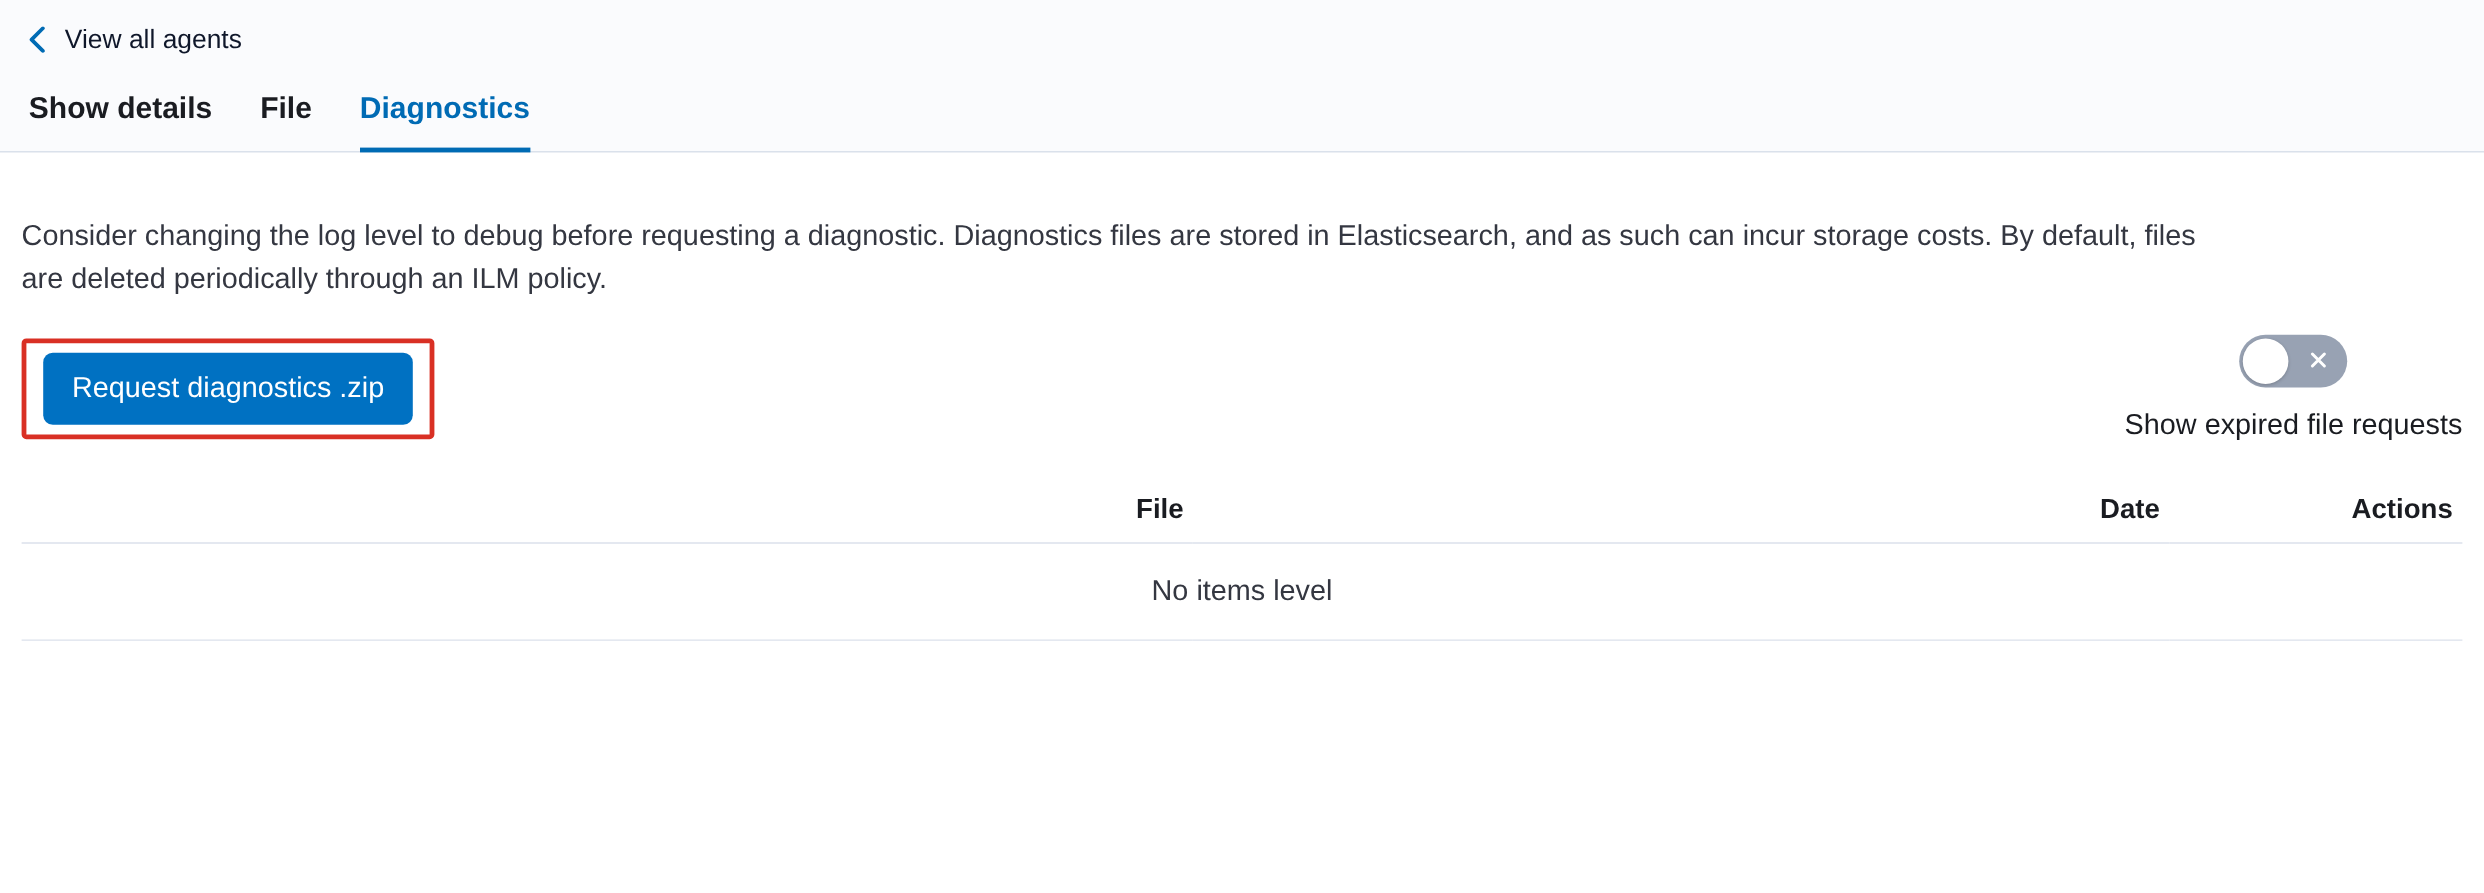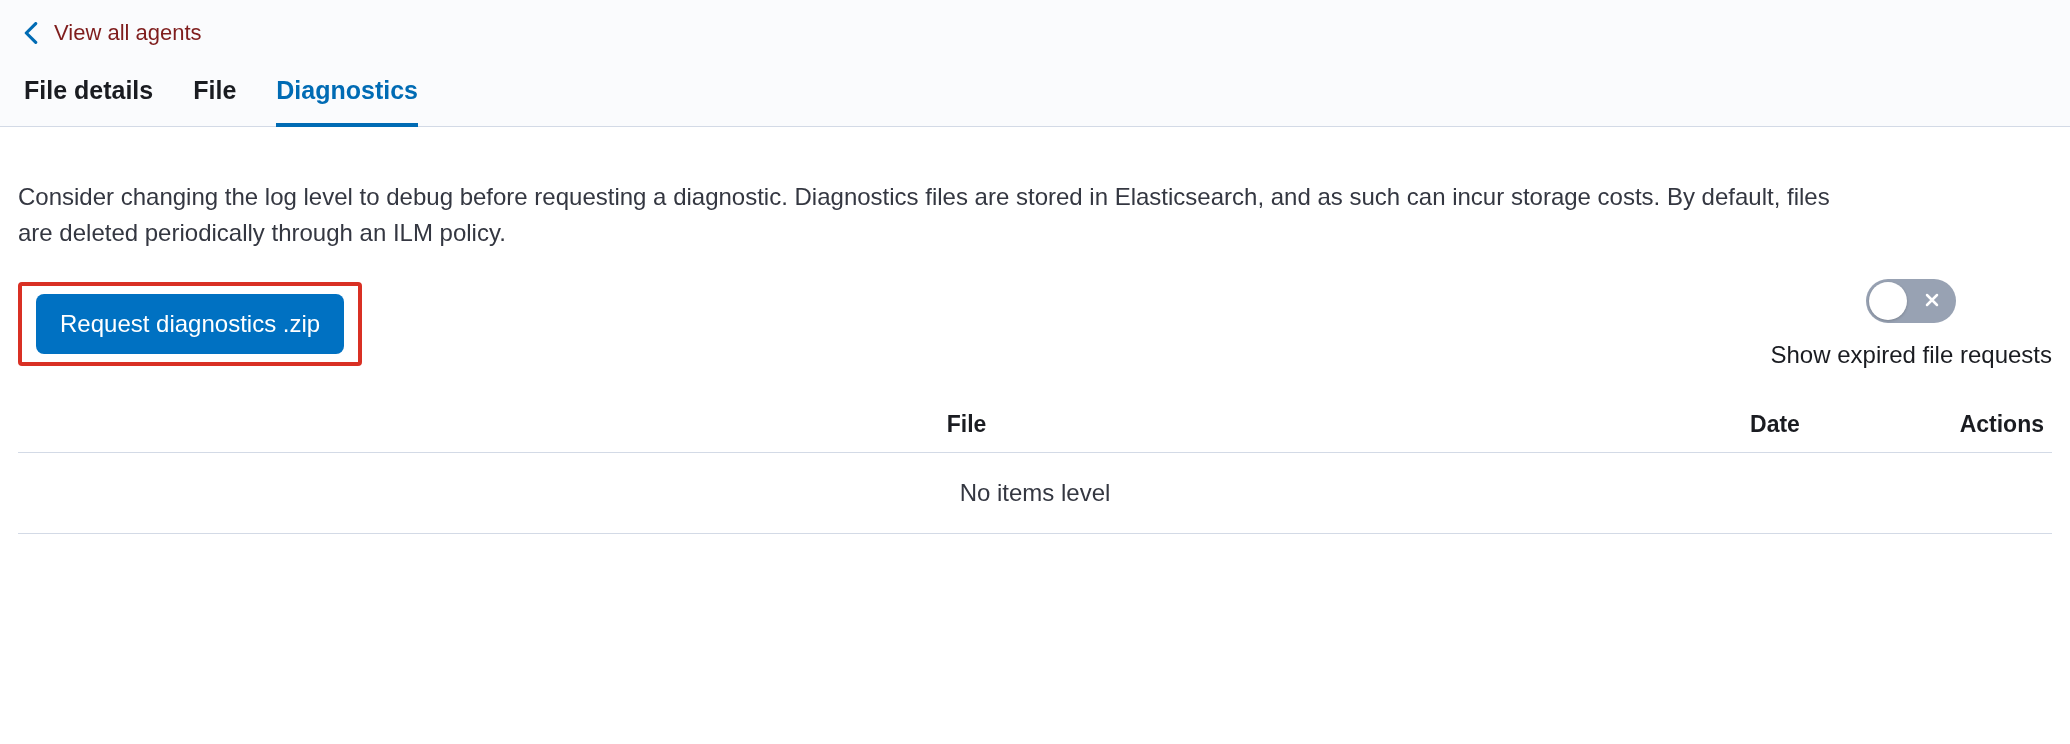--- a/index.html
+++ b/index.html
@@ -10,21 +10,21 @@
       width: 2070px;
     }
     .header-region {
       background: #fafbfd;
       padding: 20px 24px 0 24px;
       border-bottom: 1px solid #d3dae6;
     }
     .back-link {
       display: inline-flex;
       align-items: center;
-      color: #7f1d1d;
+      color: #0f172a;
       font-size: 22px;
       font-weight: 500;
       cursor: pointer;
       gap: 16px;
       margin-bottom: 22px;
     }
     .back-link svg { width: 14px; height: 22px; }
     .title-row {
       display: flex;
       align-items: center;
@@ -165,21 +165,21 @@
 <div class="header-region">
   <div class="back-link">
     <svg viewBox="0 0 8 14" fill="none" stroke="#006bb4" stroke-width="2" stroke-linecap="round" stroke-linejoin="round">
         <path d="M7 1L1 7l6 6"></path>
       </svg>
     <span>View all agents</span>
   </div>
 
 
   <div class="tabs">
-    <div class="tab">File details</div>
+    <div class="tab">Show details</div>
     <div class="tab">File</div>
     <div class="tab active">Diagnostics</div>
   </div>
 </div>
 
 <div class="content">
   <p class="description">Consider changing the log level to debug before requesting a diagnostic. Diagnostics files are stored in Elasticsearch, and as such can incur storage costs. By default, files are deleted periodically through an ILM policy.</p>
 
   <div class="controls-row">
     <div class="highlight-box">

